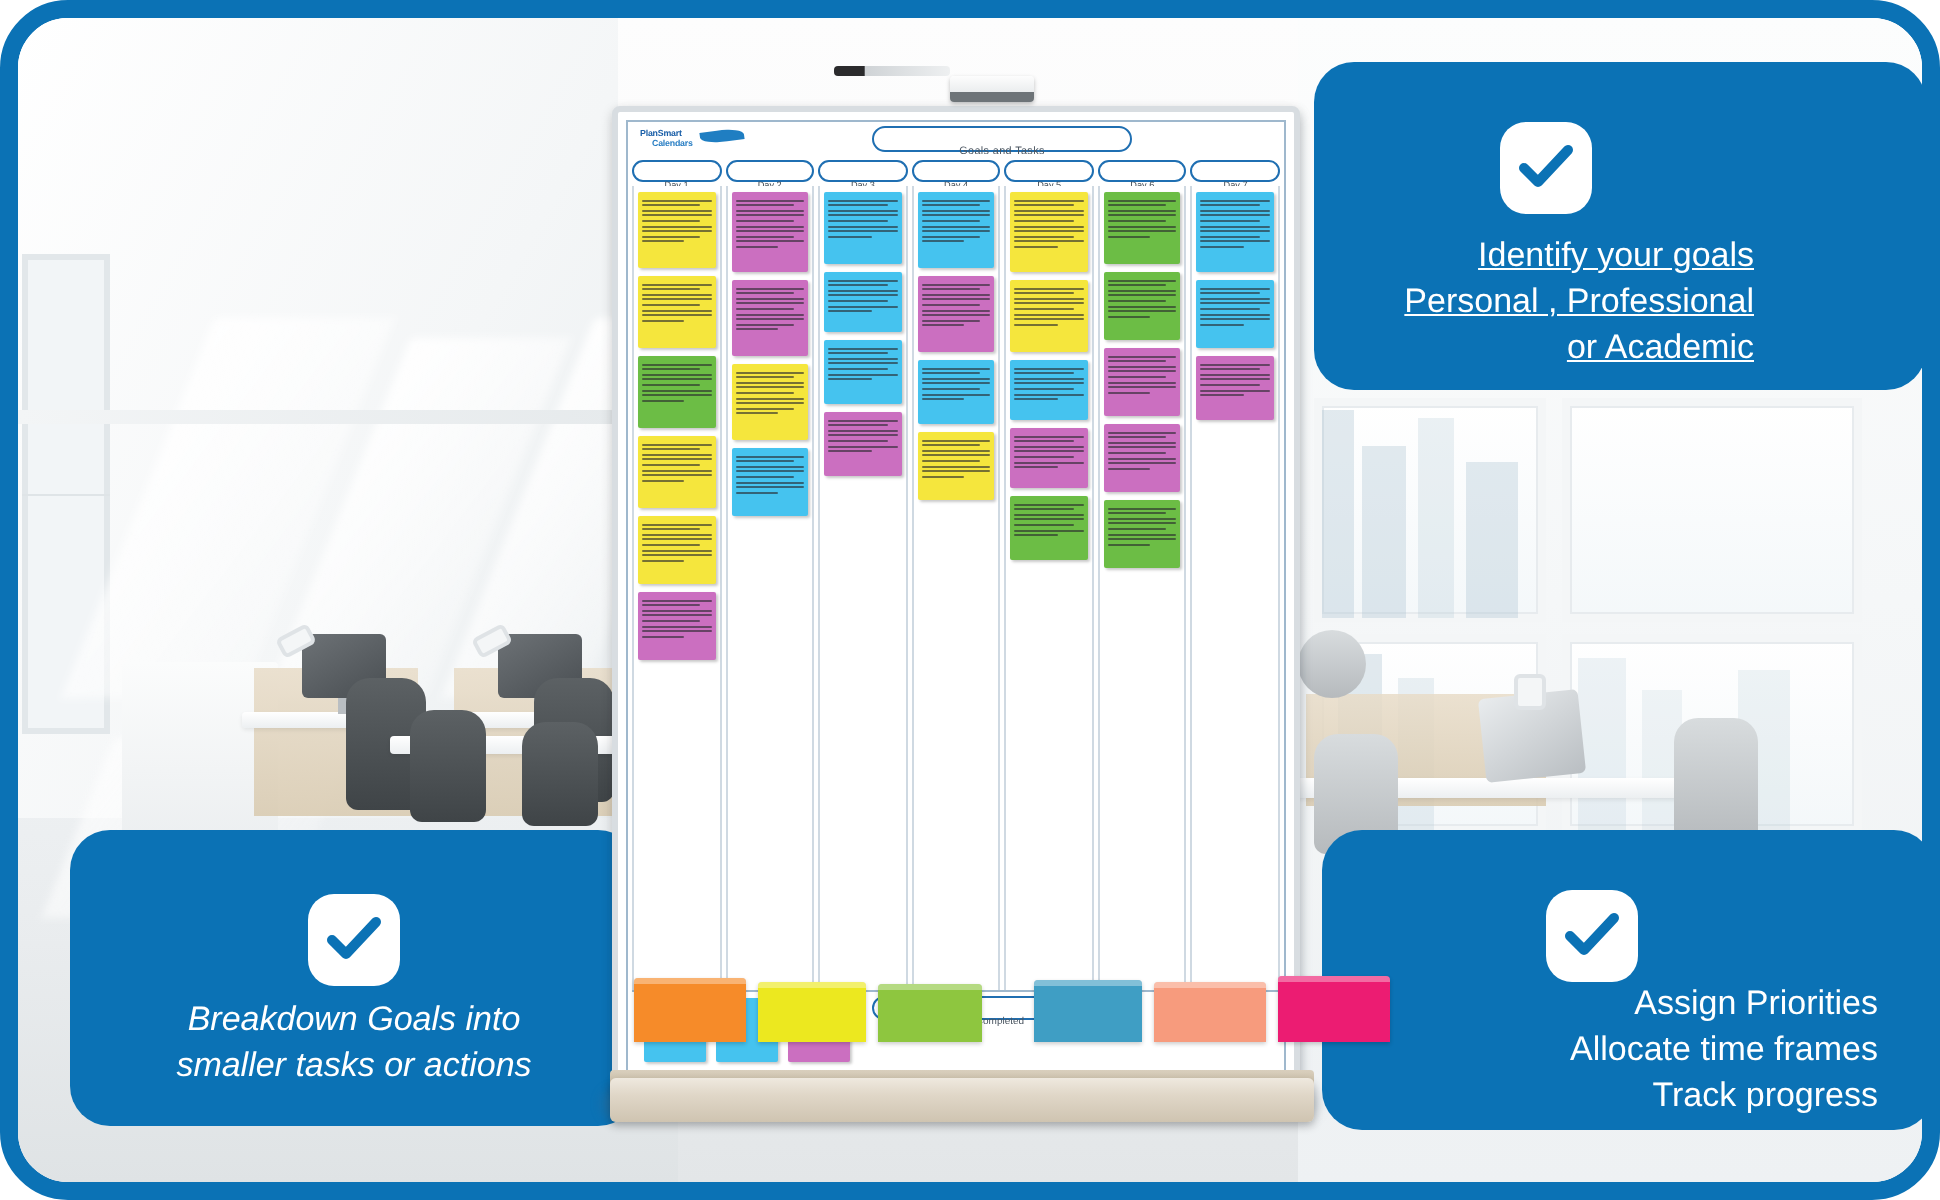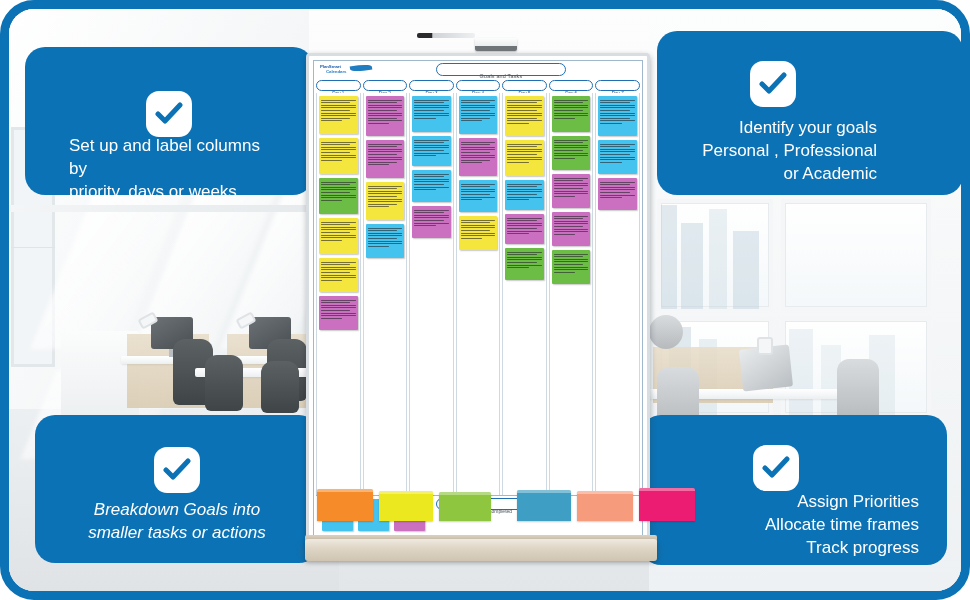--- a/index.html
+++ b/index.html
@@ -110,27 +110,27 @@
     font-size:17px; line-height:1.35; font-weight:400;
     white-space:pre-line;
   }
 
   #card-tl { left:16px;  top:38px;  width:288px; height:148px; border-radius:20px 20px 20px 20px; }
   #card-tl .checkbox { top:44px; }
   #card-tl .ctext { top:88px; padding:0 34px 0 44px; text-align:left; }
 
   #card-tr { left:648px; top:22px;  width:306px; height:164px; border-radius:20px; }
   #card-tr .checkbox { top:30px; }
-  #card-tr .ctext { top:86px; padding:0 86px 0 24px; text-align:right; }
+  #card-tr .ctext { top:86px; padding:0 86px 0 24px; text-align:right;text-decoration:underline; }
 
   #card-bl { left:26px;  top:406px; width:284px; height:148px; border-radius:20px; }
   #card-bl .checkbox { top:32px; }
   #card-bl .ctext { top:84px; padding:0 24px; text-align:center;font-style:italic; }
 
-  #card-br { left:632px; top:406px; width:306px; height:150px; border-radius:20px; }
+  #card-br { left:652px; top:406px; width:306px; height:150px; border-radius:20px; }
   #card-br .checkbox { top:30px; }
   #card-br .ctext { top:76px; padding:0 28px 0 24px; text-align:right; }
 
   
   #board-wrap {
     position:absolute; left:297px; top:44px; width:348px; height:500px;
   }
   #board-shadow {
     position:absolute; left:4px; top:4px; width:340px; height:492px;
     background:rgba(90,110,125,.28); border-radius:3px; filter:blur(3px);
@@ -321,29 +321,20 @@
 
     <div class="deskwood" style="left:644px; top:338px; width:120px; height:56px;"></div>
     <div class="desktop" style="left:638px; top:380px; width:210px; height:10px;"></div>
     <div class="monitor" style="left:732px; top:338px; width:50px; height:42px; transform:rotate(-6deg); background:linear-gradient(150deg,#e9ecee,#b9bec2);"></div>
     <div class="lamp-head" style="left:748px; top:328px; width:16px; height:18px;"></div>
     <div class="chair-light" style="left:648px; top:358px; width:42px; height:60px;"></div>
     <div class="chair-light" style="left:828px; top:350px; width:42px; height:62px;"></div>
     <div class="chair-light" style="left:640px; top:306px; width:34px; height:34px; border-radius:50%;"></div>
   </div>
 
-  <div class="card" id="card-tl">
-    <div class="checkbox">
-      <svg width="28" height="26" viewBox="0 0 28 26">
-          <path d="M3 13 L10 20 L25 4" stroke="#0b72b5" stroke-width="5" fill="none" stroke-linecap="round" stroke-linejoin="round"></path>
-        </svg>
-    </div>
-    <div class="ctext">Set up and label columns by
-priority, days or weeks.</div>
-  </div>
 
   <div class="card" id="card-tr">
     <div class="checkbox" style="margin-left:-23px; left:38%;">
       <svg width="28" height="26" viewBox="0 0 28 26">
           <path d="M3 13 L10 20 L25 4" stroke="#0b72b5" stroke-width="5" fill="none" stroke-linecap="round" stroke-linejoin="round"></path>
         </svg>
     </div>
     <div class="ctext">Identify your goals
 Personal , Professional
 or  Academic</div>

